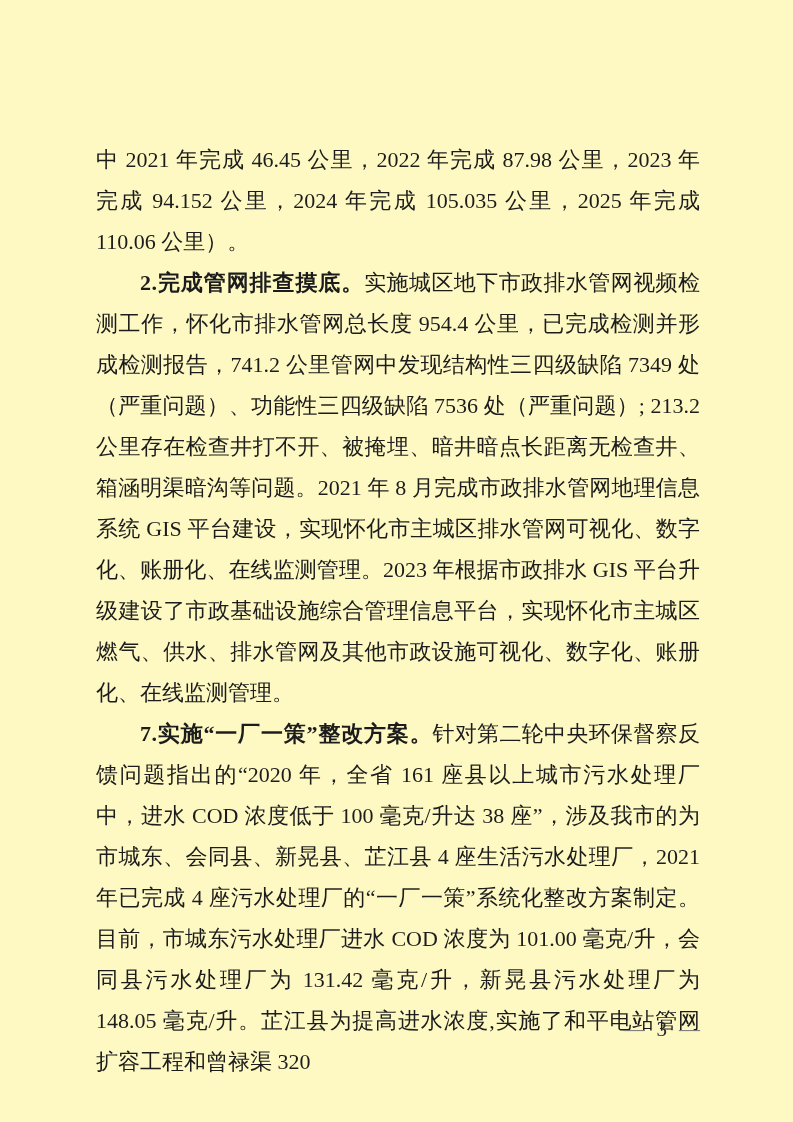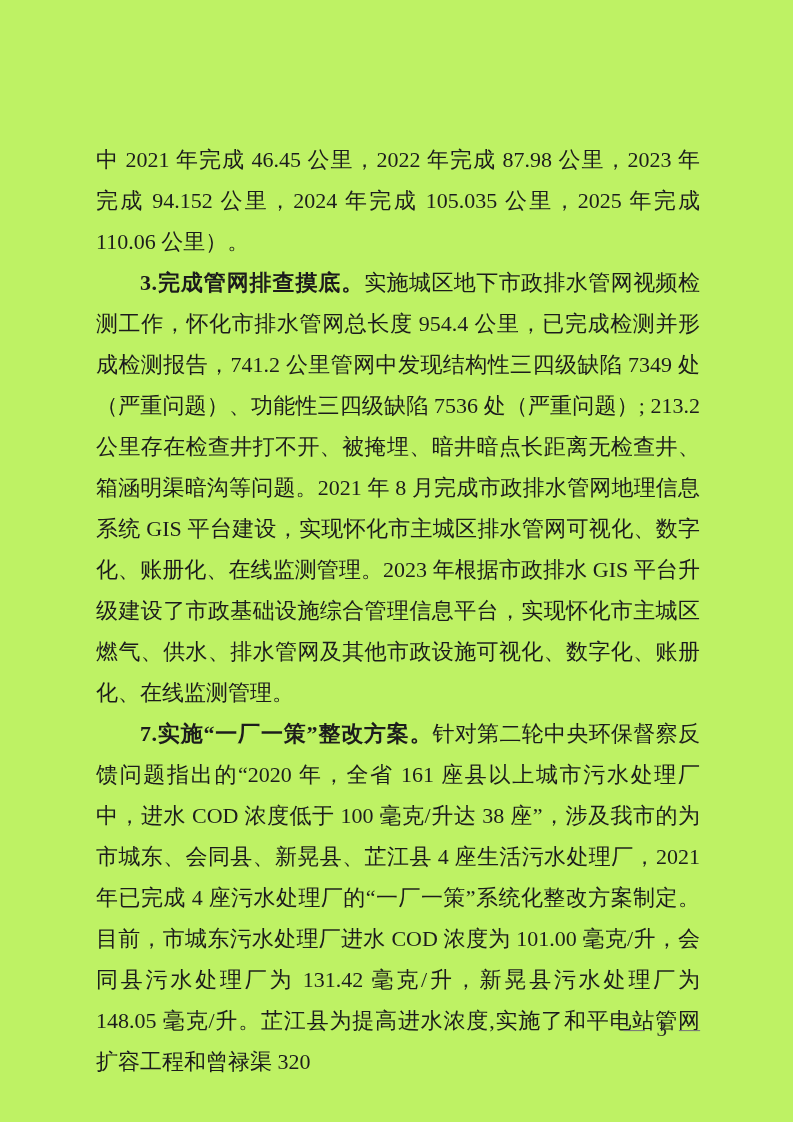--- a/index.html
+++ b/index.html
@@ -4,21 +4,21 @@
 <style>
   html, body {
     margin: 0;
     padding: 0;
     background: #ffffff;
   }
   .page {
     position: relative;
     width: 793px;
     height: 1122px;
-    background: #bef264;
+    background: #fef9c3;
     overflow: hidden;
     font-family: "Liberation Serif", "DejaVu Serif", serif;
   }
   .text-block {
     position: absolute;
     left: 96px;
     top: 139px;
     width: 604px;
     color: #1c1c1c;
     font-size: 22px;
@@ -60,21 +60,21 @@
 
 <div class="page">
 
   <div class="text-block">
 
     <p class="continuation">
       <span>中 2021 年完成 46.45 公里，2022 年完成 87.98 公里，2023 年完成 94.152 公里，2024 年完成 105.035 公里，2025 年完成 110.06 公里）。</span>
     </p>
 
     <p>
-      <span class="para-lead">3.完成管网排查摸底。</span><span>实施城区地下市政排水管网视频检测工作，怀化市排水管网总长度 954.4 公里，已完成检测并形成检测报告，741.2 公里管网中发现结构性三四级缺陷 7349 处（严重问题）、功能性三四级缺陷 7536 处（严重问题）; 213.2 公里存在检查井打不开、被掩埋、暗井暗点长距离无检查井、箱涵明渠暗沟等问题。2021 年 8 月完成市政排水管网地理信息系统 GIS 平台建设，实现怀化市主城区排水管网可视化、数字化、账册化、在线监测管理。2023 年根据市政排水 GIS 平台升级建设了市政基础设施综合管理信息平台，实现怀化市主城区燃气、供水、排水管网及其他市政设施可视化、数字化、账册化、在线监测管理。</span>
+      <span class="para-lead">2.完成管网排查摸底。</span><span>实施城区地下市政排水管网视频检测工作，怀化市排水管网总长度 954.4 公里，已完成检测并形成检测报告，741.2 公里管网中发现结构性三四级缺陷 7349 处（严重问题）、功能性三四级缺陷 7536 处（严重问题）; 213.2 公里存在检查井打不开、被掩埋、暗井暗点长距离无检查井、箱涵明渠暗沟等问题。2021 年 8 月完成市政排水管网地理信息系统 GIS 平台建设，实现怀化市主城区排水管网可视化、数字化、账册化、在线监测管理。2023 年根据市政排水 GIS 平台升级建设了市政基础设施综合管理信息平台，实现怀化市主城区燃气、供水、排水管网及其他市政设施可视化、数字化、账册化、在线监测管理。</span>
     </p>
 
     <p>
       <span class="para-lead">7.实施“一厂一策”整改方案。</span><span>针对第二轮中央环保督察反馈问题指出的“2020 年，全省 161 座县以上城市污水处理厂中，进水 COD 浓度低于 100 毫克/升达 38 座”，涉及我市的为市城东、会同县、新晃县、芷江县 4 座生活污水处理厂，2021 年已完成 4 座污水处理厂的“一厂一策”系统化整改方案制定。目前，市城东污水处理厂进水 COD 浓度为 101.00 毫克/升，会同县污水处理厂为 131.42 毫克/升，新晃县污水处理厂为 148.05 毫克/升。芷江县为提高进水浓度,实施了和平电站管网扩容工程和曾禄渠 320</span>
     </p>
 
   </div>
 
   <div class="footer">
     <span class="dash">—</span><span class="num">3</span><span class="dash">—</span>

